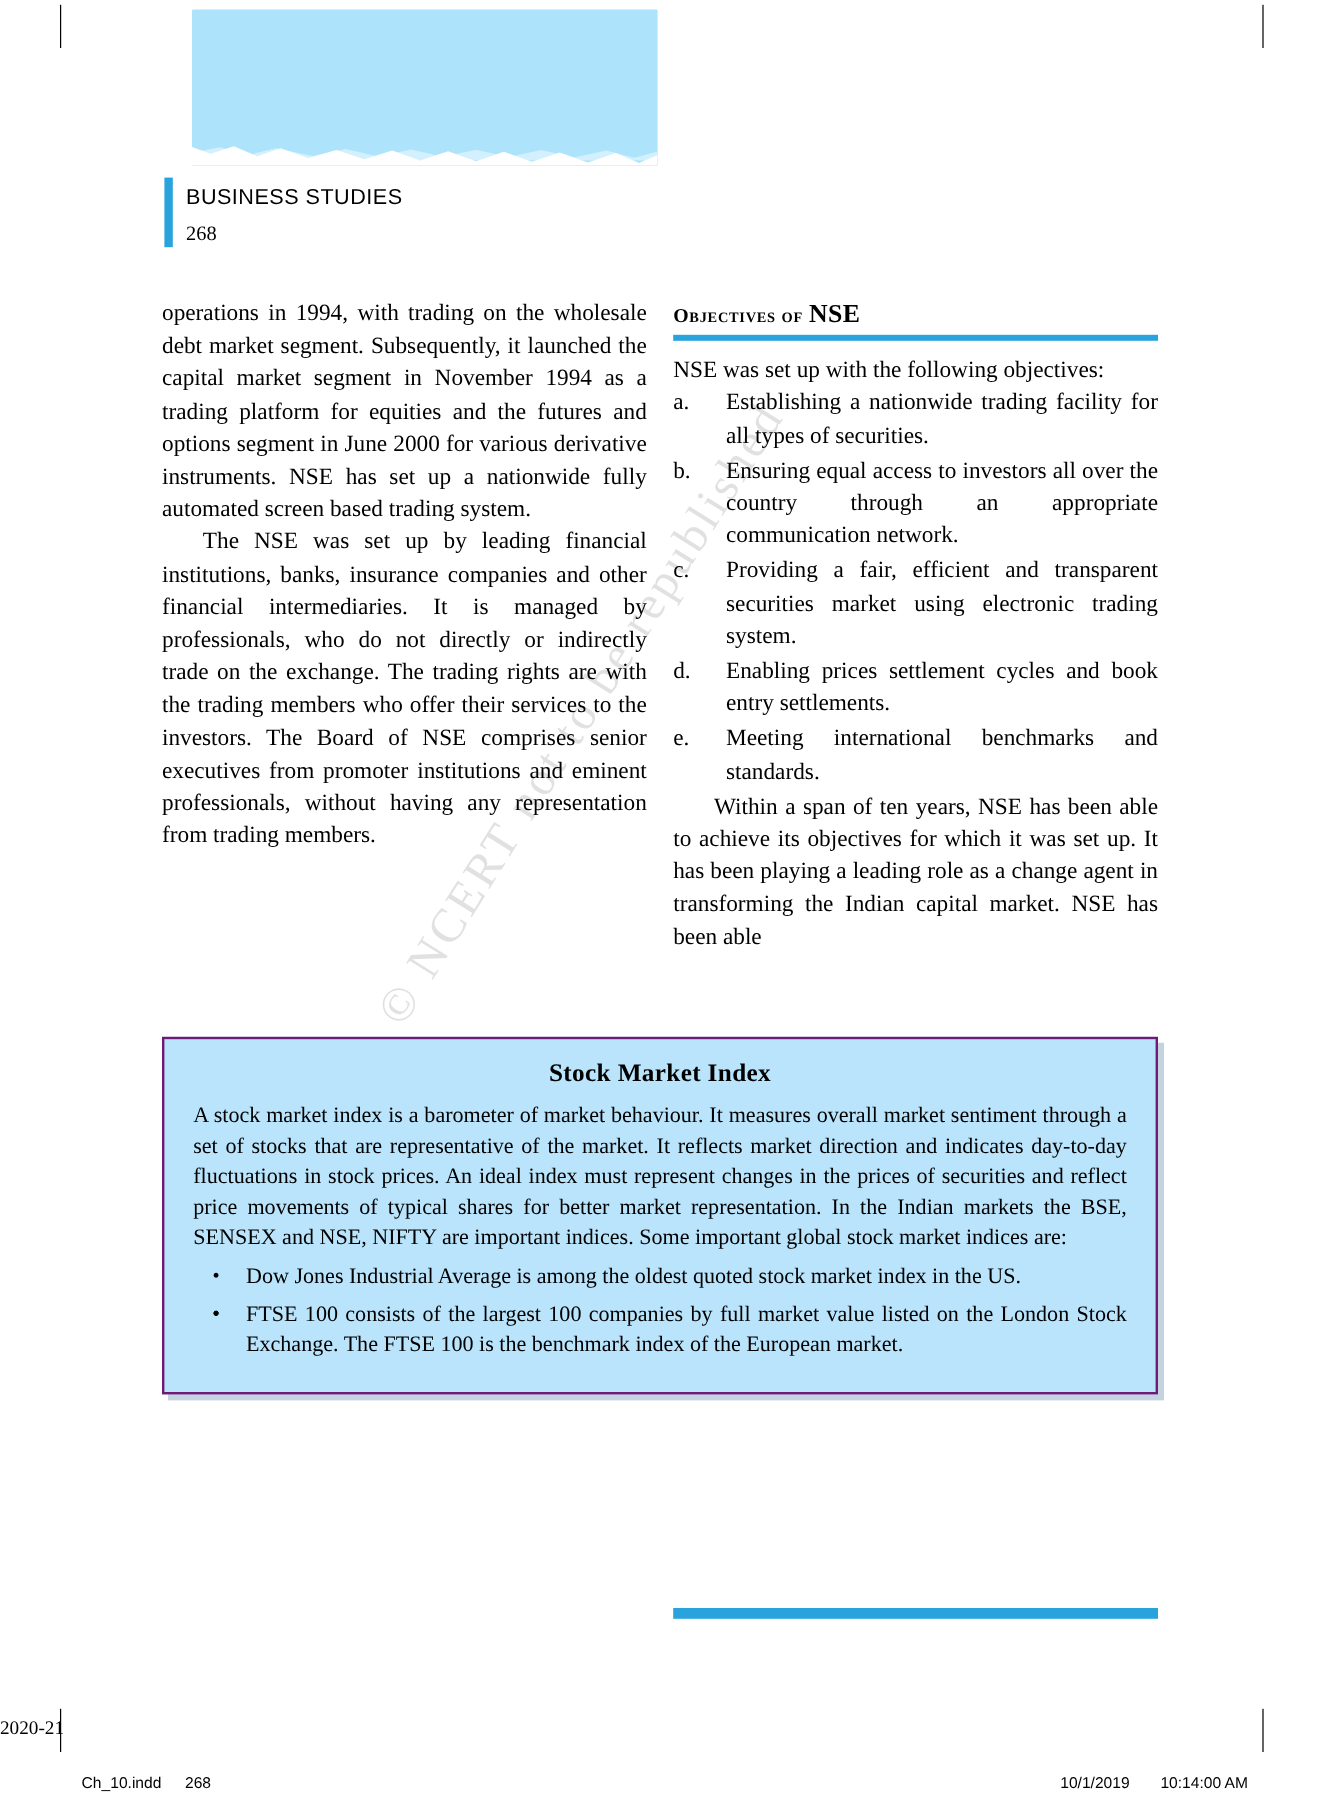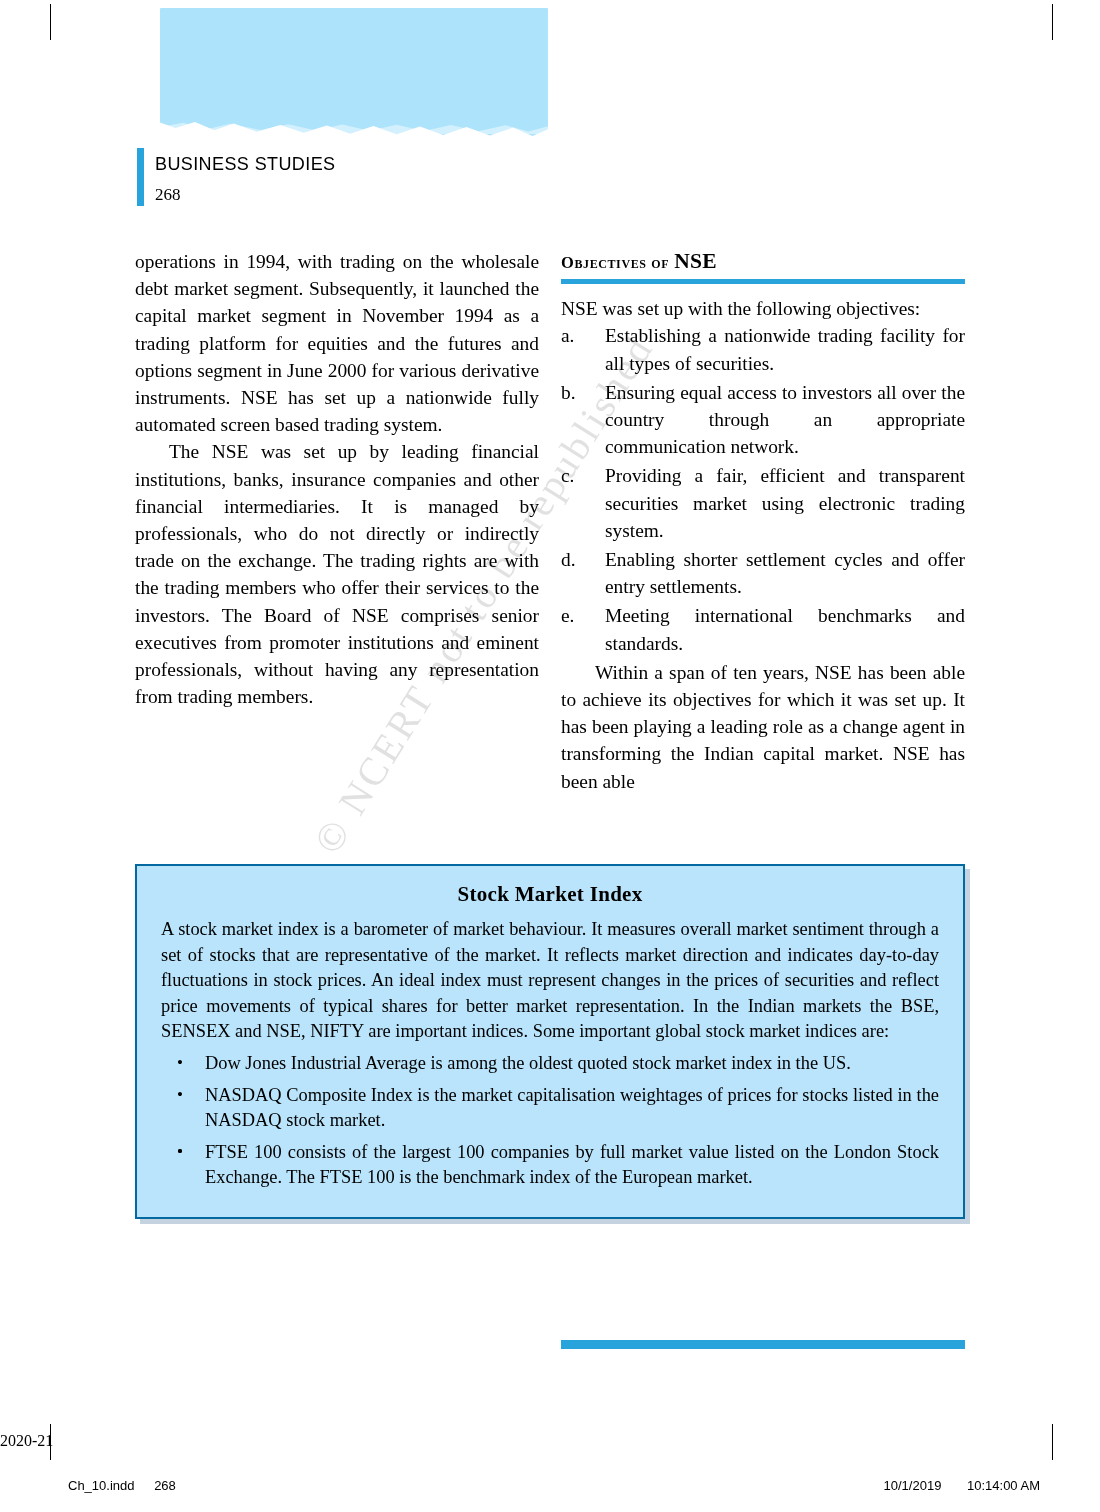--- a/index.html
+++ b/index.html
@@ -151,21 +151,21 @@
     white-space: nowrap;
   }
 
   
   .box {
     position: absolute;
     left: 135px;
     top: 864px;
     width: 830px;
     background: #b9e4fb;
-    border: 2px solid #0369a1;
+    border: 2px solid #701a75;
     box-sizing: border-box;
     padding: 12px 24px 20px 24px;
     box-shadow: 5px 5px 0 rgba(60,110,150,0.30);
   }
   .box h3 {
     margin: 4px 0 10px 0;
     text-align: center;
     font-size: 21px;
     font-weight: bold;
     letter-spacing: 0.3px;
@@ -265,41 +265,40 @@
     <li>
       <span class="mark">b.</span>
       <span>Ensuring equal access to investors all over the country through an appropriate communication network.</span>
     </li>
     <li>
       <span class="mark">c.</span>
       <span>Providing a fair, efficient and transparent securities market using electronic trading system.</span>
     </li>
     <li>
       <span class="mark">d.</span>
-      <span>Enabling shorter settlement cycles and offer entry settlements.</span>
+      <span>Enabling prices settlement cycles and book entry settlements.</span>
     </li>
     <li>
       <span class="mark">e.</span>
       <span>Meeting international benchmarks and standards.</span>
     </li>
   </ol>
   <p class="indent">Within a span of ten years, NSE has been able to achieve its objectives for which it was set up. It has been playing a leading role as a change agent in transforming the Indian capital market. NSE has been able</p>
 </div>
 
 <div class="box">
   <h3>Stock Market Index</h3>
   <p>A stock market index is a barometer of market behaviour. It measures overall market sentiment through a set of stocks that are representative of the market. It reflects market direction and indicates day-to-day fluctuations in stock prices. An ideal index must represent changes in the prices of securities and reflect price movements of typical shares for better market representation. In the Indian markets the BSE, SENSEX and NSE, NIFTY are important indices. Some important global stock market indices are:</p>
   <ul class="bullets">
     <li>
       <span class="dot">•</span>
       <span>Dow Jones Industrial Average is among the oldest quoted stock market index in the US.</span>
     </li>
     <li>
       <span class="dot">•</span>
-      <span>NASDAQ Composite Index is the market capitalisation weightages of prices for stocks listed in the NASDAQ stock market.</span>
     </li>
     <li>
       <span class="dot">•</span>
     </li>
     <li>
       <span class="dot">•</span>
       <span>FTSE 100 consists of the largest 100 companies by full market value listed on the London Stock Exchange. The FTSE 100 is the benchmark index of the European market.</span>
     </li>
   </ul>
 </div>

